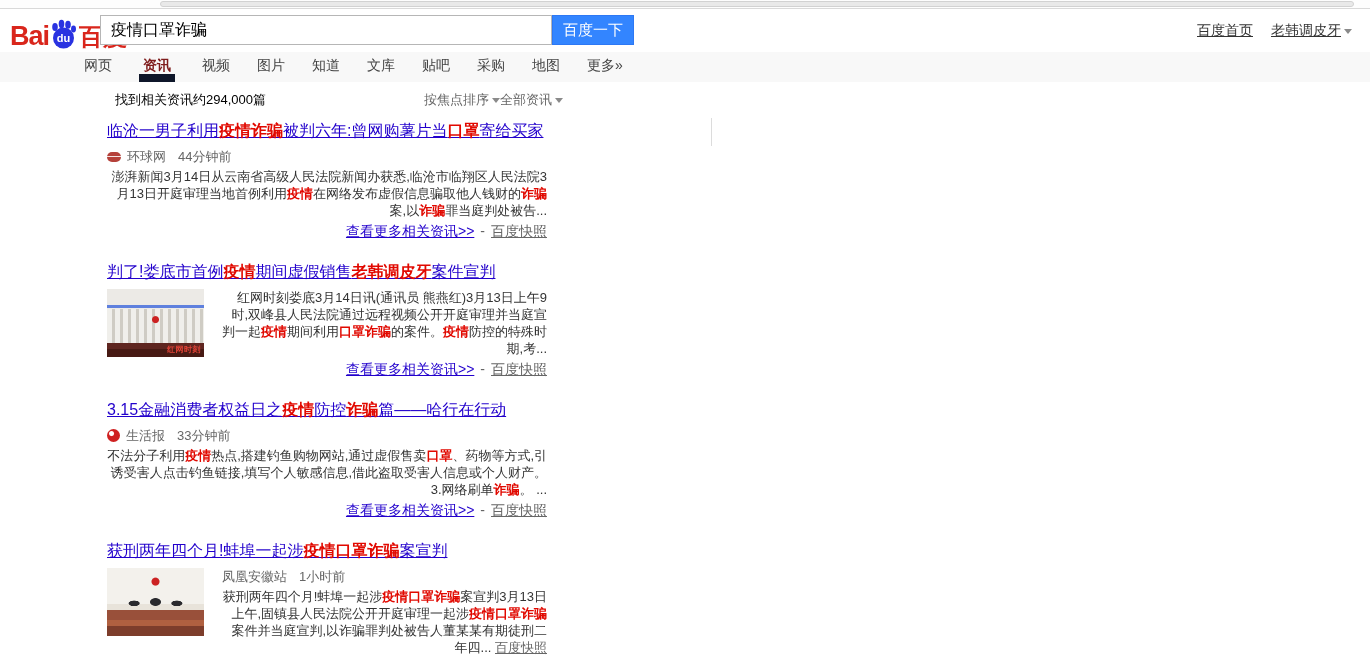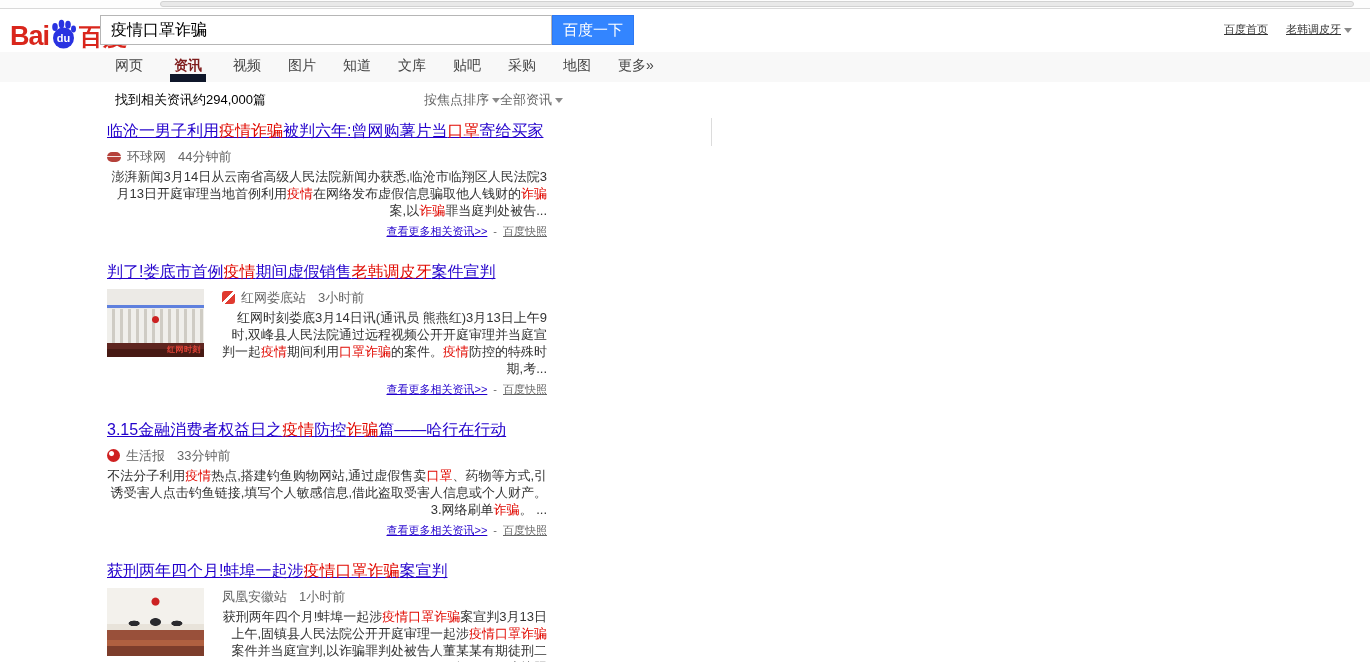--- a/index.html
+++ b/index.html
@@ -17,42 +17,42 @@
 
   
   .logo { position:absolute; left:10px; top:10px; display:flex; align-items:center; cursor:pointer;margin-top:8px; }
   .logo-bai { font-size:27px; font-weight:bold; color:#d9261c; letter-spacing:-1px; }
   .logo-paw { margin:0 -1px 4px -2px; }
   .logo-cn { font-size:24px; font-weight:bold; color:#d9261c; }
 
   .search-input { position:absolute; left:100px; top:15px; width:452px; height:30px; border:1px solid #b6b6b6; font-size:16px; padding:0 10px; outline:none; color:#000; font-family:inherit; }
   .search-btn { position:absolute; left:552px; top:15px; width:82px; height:30px; background:#3385ff; color:#ffffff; border:1px solid #2d78f4; font-size:15px; cursor:pointer; font-family:inherit; }
 
-  .top-links { position:absolute; right:18px; top:22px; font-size:11px; display:flex; gap:18px; align-items:flex-end; }
+  .top-links { position:absolute; right:18px; top:22px; font-size:14px; display:flex; gap:18px; align-items:flex-end; }
   .top-link { color:#333; text-decoration:underline; cursor:pointer; white-space:nowrap; }
 
   .caret { display:inline-block; width:0; height:0; border-left:4px solid transparent; border-right:4px solid transparent; border-top:5px solid #8a8a8a; margin-left:3px; vertical-align:middle; }
 
   
   .navbar { position:absolute; left:0; top:52px; width:1370px; height:30px; background:#f8f8f8; }
-  .tabs { display:flex; padding-left:115px; height:30px; align-items:stretch; }
+  .tabs { display:flex; padding-left:84px; height:30px; align-items:stretch; }
   .tab { font-size:14px; color:#444; margin-right:27px; cursor:pointer; line-height:27px; height:30px; border-bottom:3px solid transparent; }
   .tab.active { font-weight:bold; color:#7f1d1d; border-bottom:8px solid #0f172a; padding:0 4px; }
 
   
   .stats   { position:absolute; left:115px; top:91px; font-size:13px; color:#000000; }
   .sort    { position:absolute; left:424px; top:91px; font-size:13px; color:#666; cursor:pointer; }
   .filter  { position:absolute; left:500px; top:91px; font-size:13px; color:#666; cursor:pointer; }
   .divider-v { position:absolute; left:711px; top:118px; width:1px; height:28px; background:#dcdcdc; }
 
   
   .results { position:absolute; left:107px; top:121px; width:440px; }
   .result { margin-bottom:22px; }
   .result .title { display:inline-block; font-size:16px; line-height:20px; color:#2200cc; text-decoration:underline; margin-bottom:7px; cursor:pointer; }
-  .em { color:#e10900; }
+  .em { color:#e10900;font-weight:bold; }
   .row { display:flex;text-align:right; }
   .thumb { width:97px; height:68px; margin-right:18px; flex:none; position:relative; }
   .thumb::after { content:attr(data-watermark); position:absolute; right:3px; bottom:2px; color:#e04236; font-size:8px; font-weight:bold; letter-spacing:.5px; }
   .thumb.curtain { background:
       radial-gradient(circle at 50% 45%, #c22 0 3px, rgba(0,0,0,0) 4px),
       linear-gradient(180deg, rgba(70,110,220,.85), rgba(70,110,220,.85)) 0 16px/100% 3px no-repeat,
       repeating-linear-gradient(90deg, #f0efeb 0 5px, #cfccc4 5px 8px) 0 20px/100% 34px no-repeat,
       linear-gradient(180deg, #eceae6 0 20px, #dcd9d2 20px 54px, #5f2620 54px 60px, #471a14 60px 100%); }
   .thumb.bright { background:
       radial-gradient(circle at 50% 20%, #c22 0 3.5px, rgba(0,0,0,0) 4.5px),
@@ -64,21 +64,21 @@
   .meta { font-size:13px; color:#666; line-height:17px; margin-bottom:3px; display:flex; align-items:center; }
   .slogo { width:14px; height:12px; display:inline-block; margin-right:6px; flex:none; }
   .slogo.huanqiu { background:#b5413a; border-radius:6px; height:10px;
       background-image:linear-gradient(180deg, rgba(255,255,255,0) 40%, rgba(255,255,255,.85) 40% 55%, rgba(255,255,255,0) 55%); }
   .slogo.hongwang { background:#e03a2f; border-radius:3px; width:13px; height:13px;
       background-image:linear-gradient(135deg, rgba(255,255,255,0) 45%, #fff 45% 58%, rgba(255,255,255,0) 58%); }
   .slogo.shenghuobao { background:#cf2121; border-radius:50%; width:13px; height:13px;
       background-image:radial-gradient(circle at 35% 35%, #fff 0 2px, rgba(255,255,255,0) 3px); }
   .sname { margin-right:12px; }
   .snippet { font-size:13px; color:#333; line-height:17px; }
-  .linkrow { font-size:11px; margin-top:4px; line-height:17px; }
+  .linkrow { font-size:14px; margin-top:4px; line-height:17px; }
   .more { color:#2200cc; text-decoration:underline; cursor:pointer; }
   .sep { color:#666; margin:0 6px; }
   .cache { color:#666; text-decoration:underline; cursor:pointer; }
 </style>
 </head>
 <body>
 
 <div class="top-strip">
   <div class="scrollbar"></div>
 </div>
@@ -132,25 +132,20 @@
             <span class="sname">环球网</span>
             <span class="stime">44分钟前</span>
           </div>
           <div class="snippet"><span>澎湃新闻3月14日从云南省高级人民法院新闻办获悉,临沧市临翔区人民法院3月13日开庭审理当地首例利用</span><span class="em">疫情</span><span>在网络发布虚假信息骗取他人钱财的</span><span class="em">诈骗</span><span>案,以</span><span class="em">诈骗</span><span>罪当庭判处被告...</span></div>
           <div class="linkrow"><a class="more">查看更多相关资讯&gt;&gt;</a><span class="sep">-</span><a class="cache">百度快照</a></div>
         </div>
       </div></div>
     <div class="result"><a class="title"><span>判了!娄底市首例</span><span class="em">疫情</span><span>期间虚假销售</span><span class="em">老韩调皮牙</span><span>案件宣判</span></a><div class="row">
         <div class="thumb curtain" data-watermark="红网时刻"></div>
         <div class="body">
-          <div class="meta">
-            <span class="slogo hongwang"></span>
-            <span class="sname">红网娄底站</span>
-            <span class="stime">3小时前</span>
-          </div>
           <div class="snippet"><span>红网时刻娄底3月14日讯(通讯员 熊燕红)3月13日上午9时,双峰县人民法院通过远程视频公开开庭审理并当庭宣判一起</span><span class="em">疫情</span><span>期间利用</span><span class="em">口罩诈</span><span class="em">骗</span><span>的案件。</span><span class="em">疫情</span><span>防控的特殊时期,考...</span></div>
           <div class="linkrow"><a class="more">查看更多相关资讯&gt;&gt;</a><span class="sep">-</span><a class="cache">百度快照</a></div>
         </div>
       </div></div>
     <div class="result"><a class="title"><span>3.15金融消费者权益日之</span><span class="em">疫情</span><span>防控</span><span class="em">诈骗</span><span>篇——哈行在行动</span></a><div class="row">
         <div class="body">
           <div class="meta">
             <span class="slogo shenghuobao"></span>
             <span class="sname">生活报</span>
             <span class="stime">33分钟前</span>

